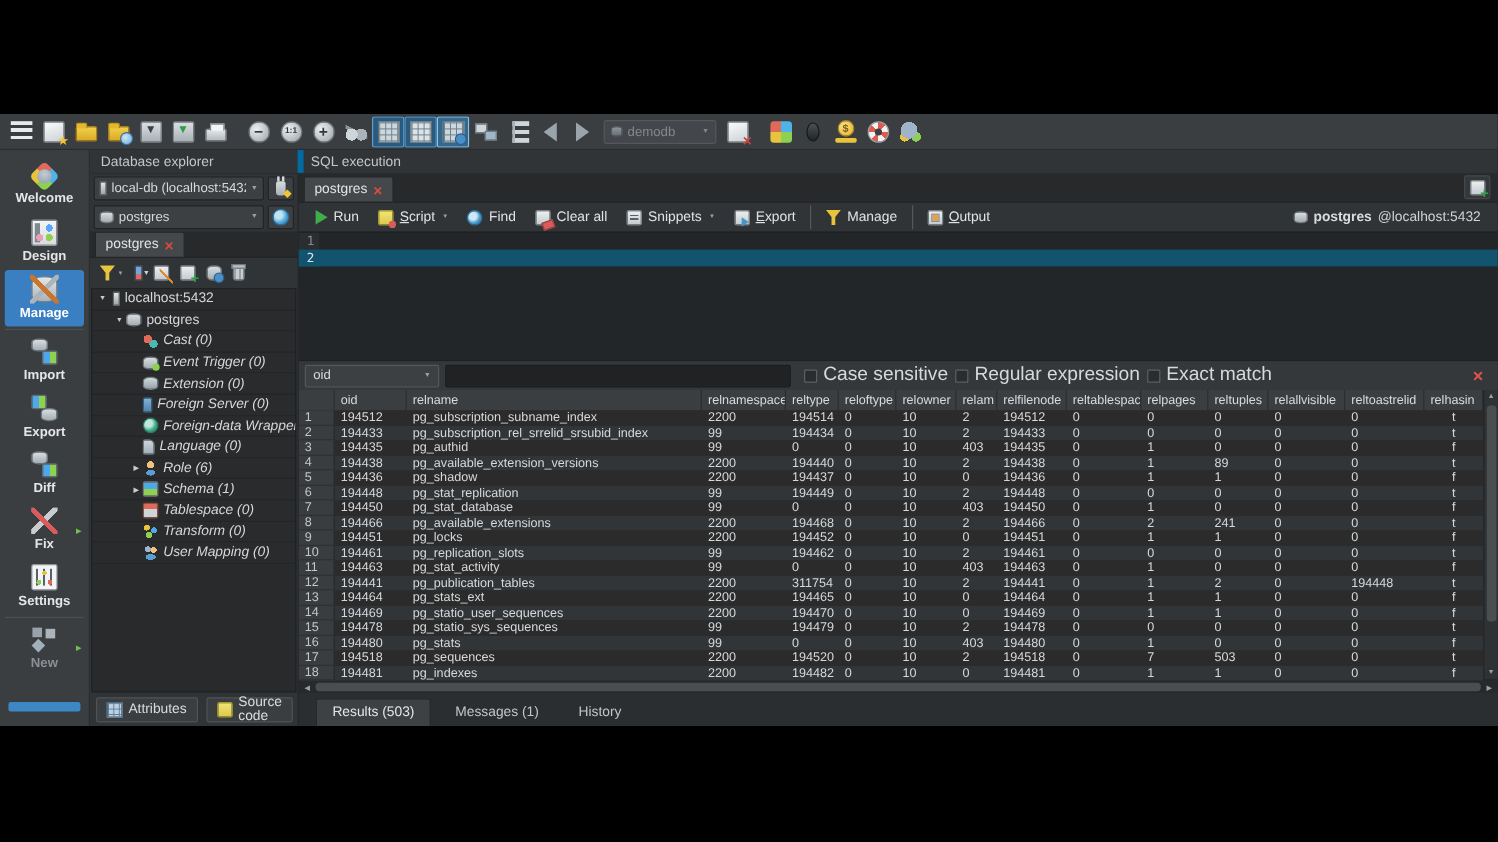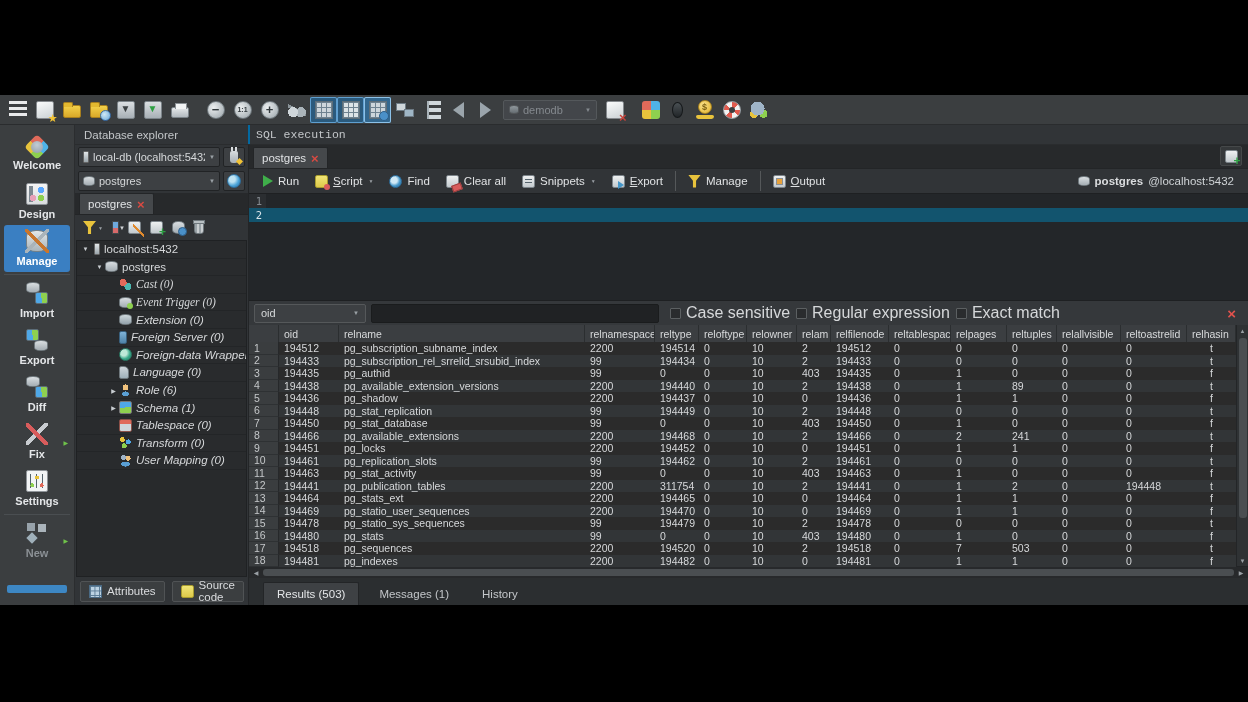--- a/index.html
+++ b/index.html
@@ -85,21 +85,21 @@
   .ic-settingsi::after{content:"";position:absolute;inset:3px;background:radial-gradient(circle at 17% 80%,#8ed04f 0 2px,transparent 2px),radial-gradient(circle at 50% 25%,#e8c33c 0 2px,transparent 2px),radial-gradient(circle at 83% 80%,#e06a5a 0 2px,transparent 2px),repeating-linear-gradient(90deg,#55636c 0 1.5px,transparent 1.5px 6px);}
   .ic-newi::before{content:"";position:absolute;left:1px;top:1px;width:8px;height:8px;background:#97a2aa;box-shadow:11px 1px 0 #aab4bb;}
   .ic-newi::after{content:"";position:absolute;left:2px;bottom:2px;width:8px;height:8px;background:#9fb0ba;transform:rotate(45deg);}
   .sb-progress{margin:auto 7px 12px 7px;height:8px;background:#3d87c4;border-radius:2px;flex:none;}
 
   
   .rightcol{flex:1;display:flex;flex-direction:column;min-width:0;}
   .pheaders{height:20px;background:#313437;display:flex;flex:none;border-bottom:1px solid #2a2c2e;}
   .ph{font-size:11.5px;color:#c3c6c9;display:flex;align-items:center;padding-left:9px;}
   .ph-explorer{width:173px;flex:none;}
-  .ph-sql{flex:1;border-left:2px solid #0369a1;padding-left:6px;font-family:Liberation Mono, monospace;}
+  .ph-sql{flex:1;border-left:5px solid #0369a1;padding-left:6px;}
   .panels{flex:1;display:flex;min-height:0;}
 
   
   .explorer{width:173px;flex:none;background:#313437;display:flex;flex-direction:column;}
   .xrow{height:24px;display:flex;align-items:center;gap:3px;padding:0 3px;flex:none;}
   .combo{flex:1;height:20px;background:#3d4043;border:1px solid #212325;border-radius:2px;display:flex;align-items:center;gap:4px;padding:0 4px;min-width:0;}
   .combo .ctext{font-size:11px;color:#d6d8da;white-space:nowrap;overflow:hidden;flex:1;}
   .combo .ccaret{font-size:6px;color:#9aa0a5;}
   .sqbtn{width:22px;height:20px;background:#3d4043;border:1px solid #212325;border-radius:2px;display:flex;align-items:center;justify-content:center;flex:none;}
   .ic-servermini{width:6px;height:12px;background:linear-gradient(#e2e6e8,#9aa5ab);border:1px solid #666;border-radius:1px;}
@@ -437,26 +437,26 @@
             <div class="trow" style="padding-left: 3px;">
                 <span class="arrow">▼</span>
                 <span class="ticon icn ic-server"></span>
                 <span class="tlabel">localhost:5432</span>
               </div>
               <div class="trow" style="padding-left: 17px;">
                 <span class="arrow">▼</span>
                 <span class="ticon icn ic-db"></span>
                 <span class="tlabel">postgres</span>
               </div>
-              <div class="trow cat" style="padding-left: 31px; font-family: Liberation Serif, serif;">
+              <div class="trow cat" style="padding-left: 31px;">
                 <span class="arrow"></span>
                 <span class="ticon icn ic-cast"></span>
                 <span class="tlabel">Cast (0)</span>
               </div>
-              <div class="trow cat" style="padding-left: 31px; font-family: Liberation Serif, serif;">
+              <div class="trow cat" style="padding-left: 31px;">
                 <span class="arrow"></span>
                 <span class="ticon icn ic-eventtrigger"></span>
                 <span class="tlabel">Event Trigger (0)</span>
               </div>
               <div class="trow cat" style="padding-left: 31px;">
                 <span class="arrow"></span>
                 <span class="ticon icn ic-extension"></span>
                 <span class="tlabel">Extension (0)</span>
               </div>
               <div class="trow cat" style="padding-left: 31px;">

